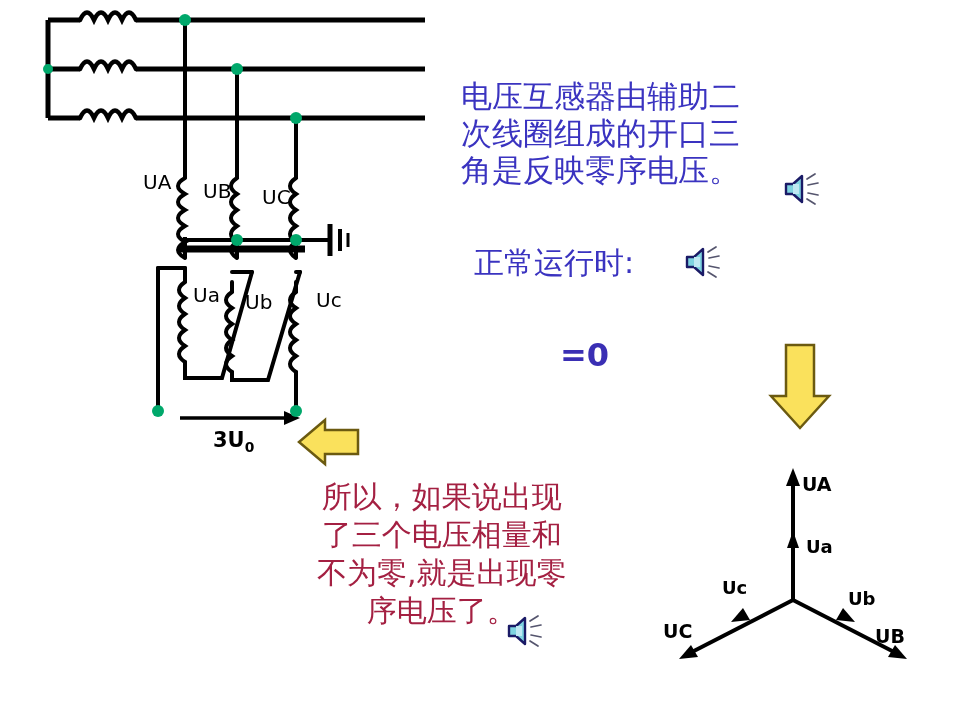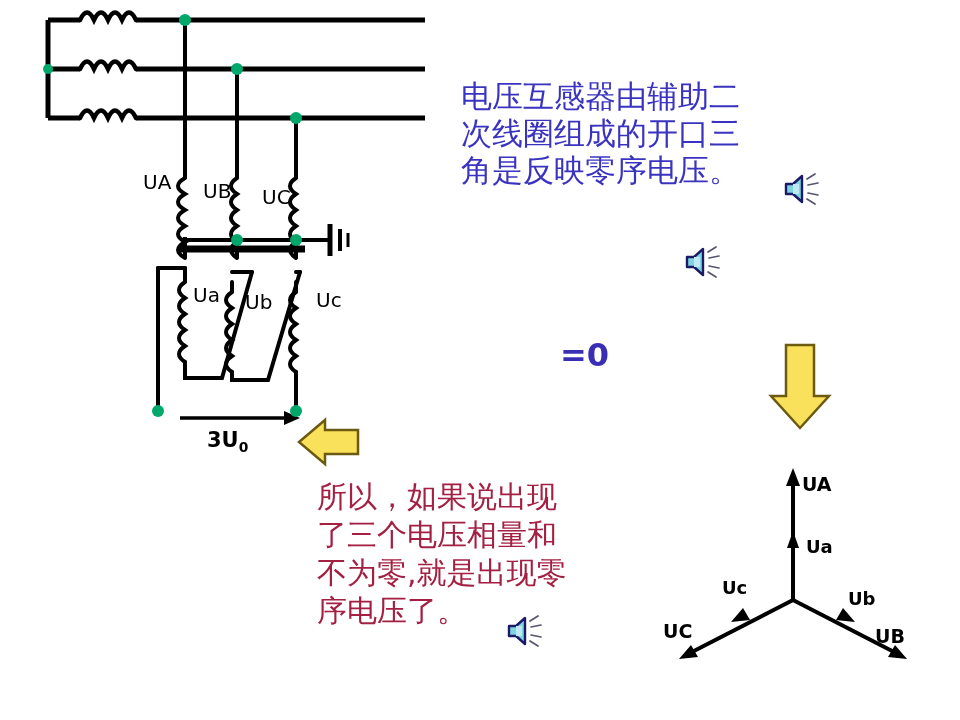--- a/index.html
+++ b/index.html
@@ -66,20 +66,21 @@
     font-size: 0.66em;
     vertical-align: sub;
   }
   
   #para-conclusion {
     left: 317px;
     top: 478px;
     font-size: 30px;
     line-height: 38px;
     color: #A42042;
+    text-align: center;
   }
   
   .coil-label {
     position: absolute;
     font-family: "DejaVu Sans", "Liberation Sans", sans-serif;
     font-size: 20px;
     color: #000000;
     white-space: pre;
   }
   
@@ -88,21 +89,21 @@
     font-family: "DejaVu Sans", "Liberation Sans", sans-serif;
     font-weight: bold;
     color: #000000;
     white-space: pre;
   }
   .phasor-label.major { font-size: 19px; }
   .phasor-label.minor { font-size: 18px; }
   
   #label-3u0 {
     position: absolute;
-    left: 207px;
+    left: 213px;
     top: 428px;
     font-family: "DejaVu Sans", "Liberation Sans", sans-serif;
     font-size: 21px;
     font-weight: bold;
     color: #000000;
     white-space: pre;
   }
   
   .speaker {
     position: absolute;
@@ -233,20 +234,21 @@
       <rect x="11" y="12" width="6" height="10" fill="#BFE9F2" stroke="none"></rect>
       <g stroke="#55556E" stroke-width="1.7" fill="none" stroke-linecap="round">
         <path d="M 25,7 L 33,2"></path>
         <path d="M 26,13 L 36,11"></path>
         <path d="M 26,21 L 36,23"></path>
         <path d="M 25,27 L 33,32"></path>
       </g>
     </svg>
   </div>
 
+  <div class="txtblock" id="para-normal">正常运行时:</div>
 
   <div class="speaker" style="left:683px; top:245px;">
     <svg viewBox="0 0 44 34" width="44" height="34">
       <path d="M 4,12 L 11,12 L 20,4 L 20,30 L 11,22 L 4,22 Z" fill="#7FD4E0" stroke="#1A1A66" stroke-width="2.4" stroke-linejoin="round"></path>
       <rect x="11" y="12" width="6" height="10" fill="#BFE9F2" stroke="none"></rect>
       <g stroke="#55556E" stroke-width="1.7" fill="none" stroke-linecap="round">
         <path d="M 25,7 L 33,2"></path>
         <path d="M 26,13 L 36,11"></path>
         <path d="M 26,21 L 36,23"></path>
         <path d="M 25,27 L 33,32"></path>

